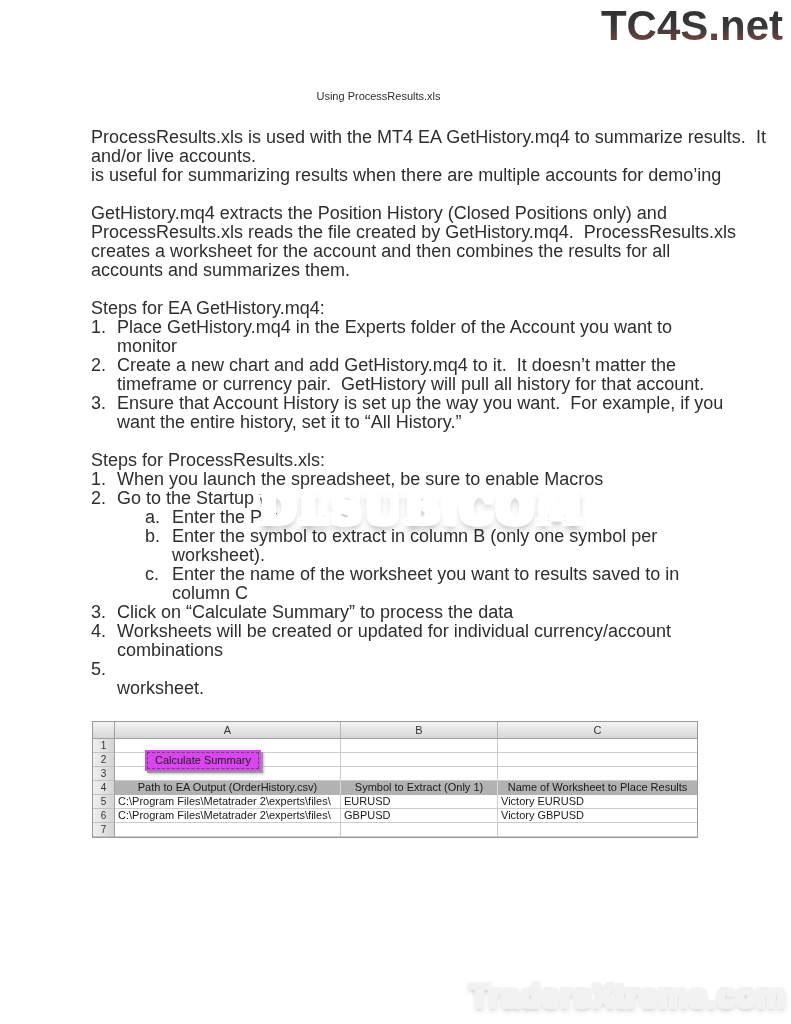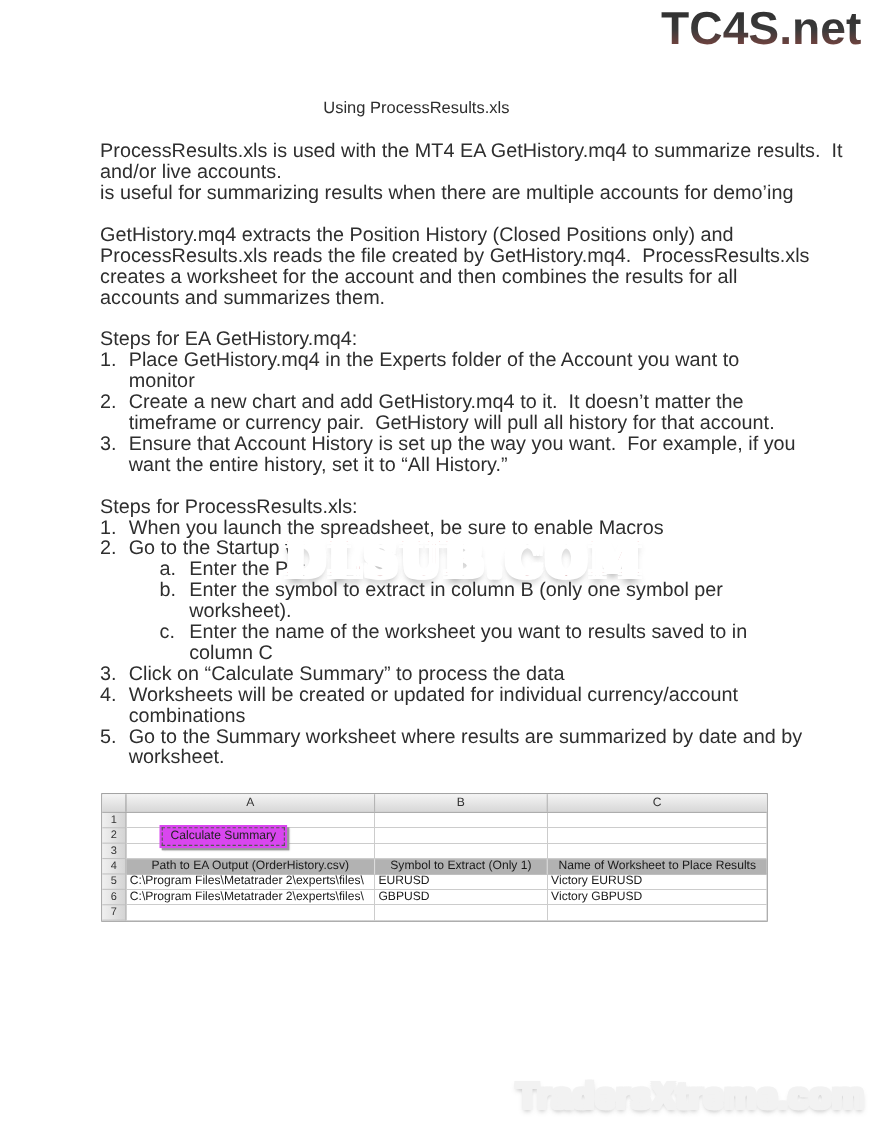--- a/index.html
+++ b/index.html
@@ -16,21 +16,21 @@
   .tc4s {
     position: absolute; top: 2px; right: 8px;
     font-size: 42px; font-weight: bold; letter-spacing: 0px;
     background: linear-gradient(180deg, #2d2d2d 0%, #3a3a3a 52%, #7d4540 88%, #95564e 100%);
     -webkit-background-clip: text; background-clip: text; color: transparent;
   }
 
   
   .doc-title {
     position: absolute; left: 0; top: 90px; width: 757px;
-    text-align: center; font-size: 15px;
+    text-align: center; font-size: 11px;
   }
   .doc-body { position: absolute; left: 91px; top: 128px; width: 620px; }
   .dline { display: flex; min-height: 19px; line-height: 19px; font-size: 18px; }
   .dline .marker { flex: 0 0 auto; white-space: pre; }
   .dline .txt { white-space: pre; }
   .ind1 .marker { width: 26px; }
   .ind2 .marker { width: 27px; margin-left: 54px; }
 
   
   .watermark {
@@ -215,21 +215,20 @@
     <div class="dline ind1">
     <span class="marker">4.</span>
     <span class="txt">Worksheets will be created or updated for individual currency/account</span>
   </div>
     <div class="dline ind1">
     <span class="marker"></span>
     <span class="txt">combinations</span>
   </div>
     <div class="dline ind1">
     <span class="marker">5.</span>
-    <span class="txt">Go to the Summary worksheet where results are summarized by date and by</span>
   </div>
     <div class="dline ind1">
     <span class="marker"></span>
     <span class="txt">worksheet.</span>
   </div>
   </div>
 
 <div class="watermark">DLSUB.COM</div>
 
 <div class="sheet">

